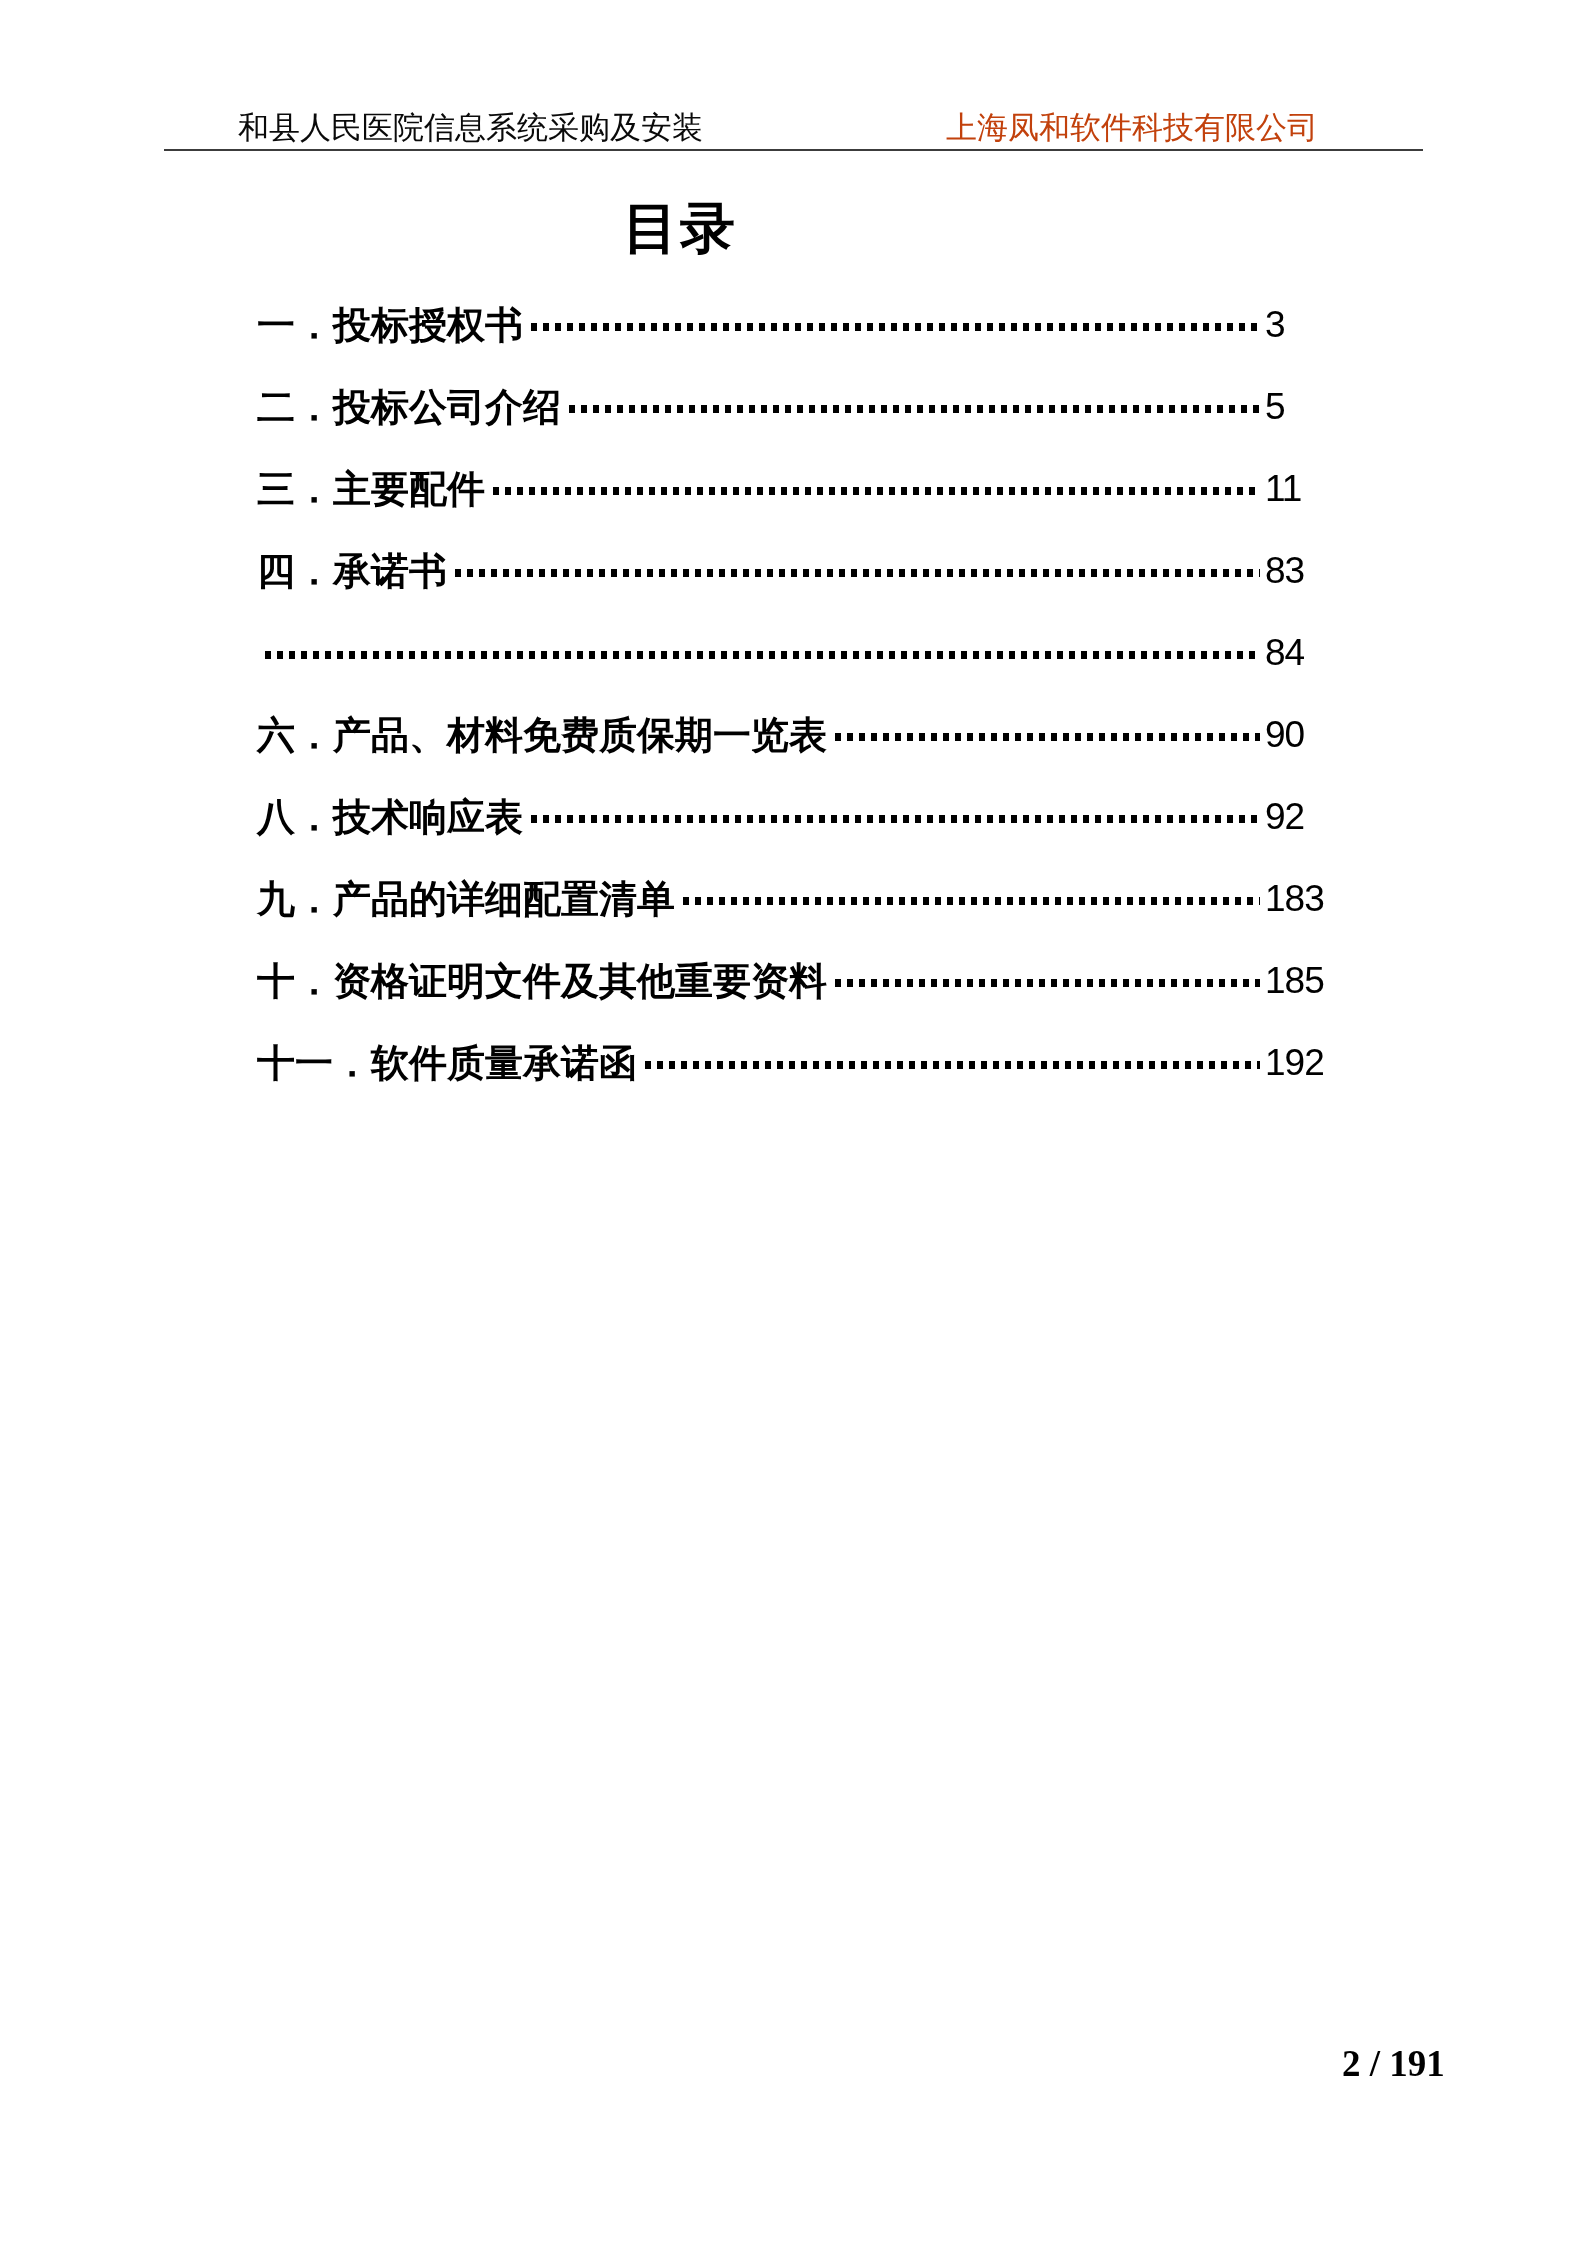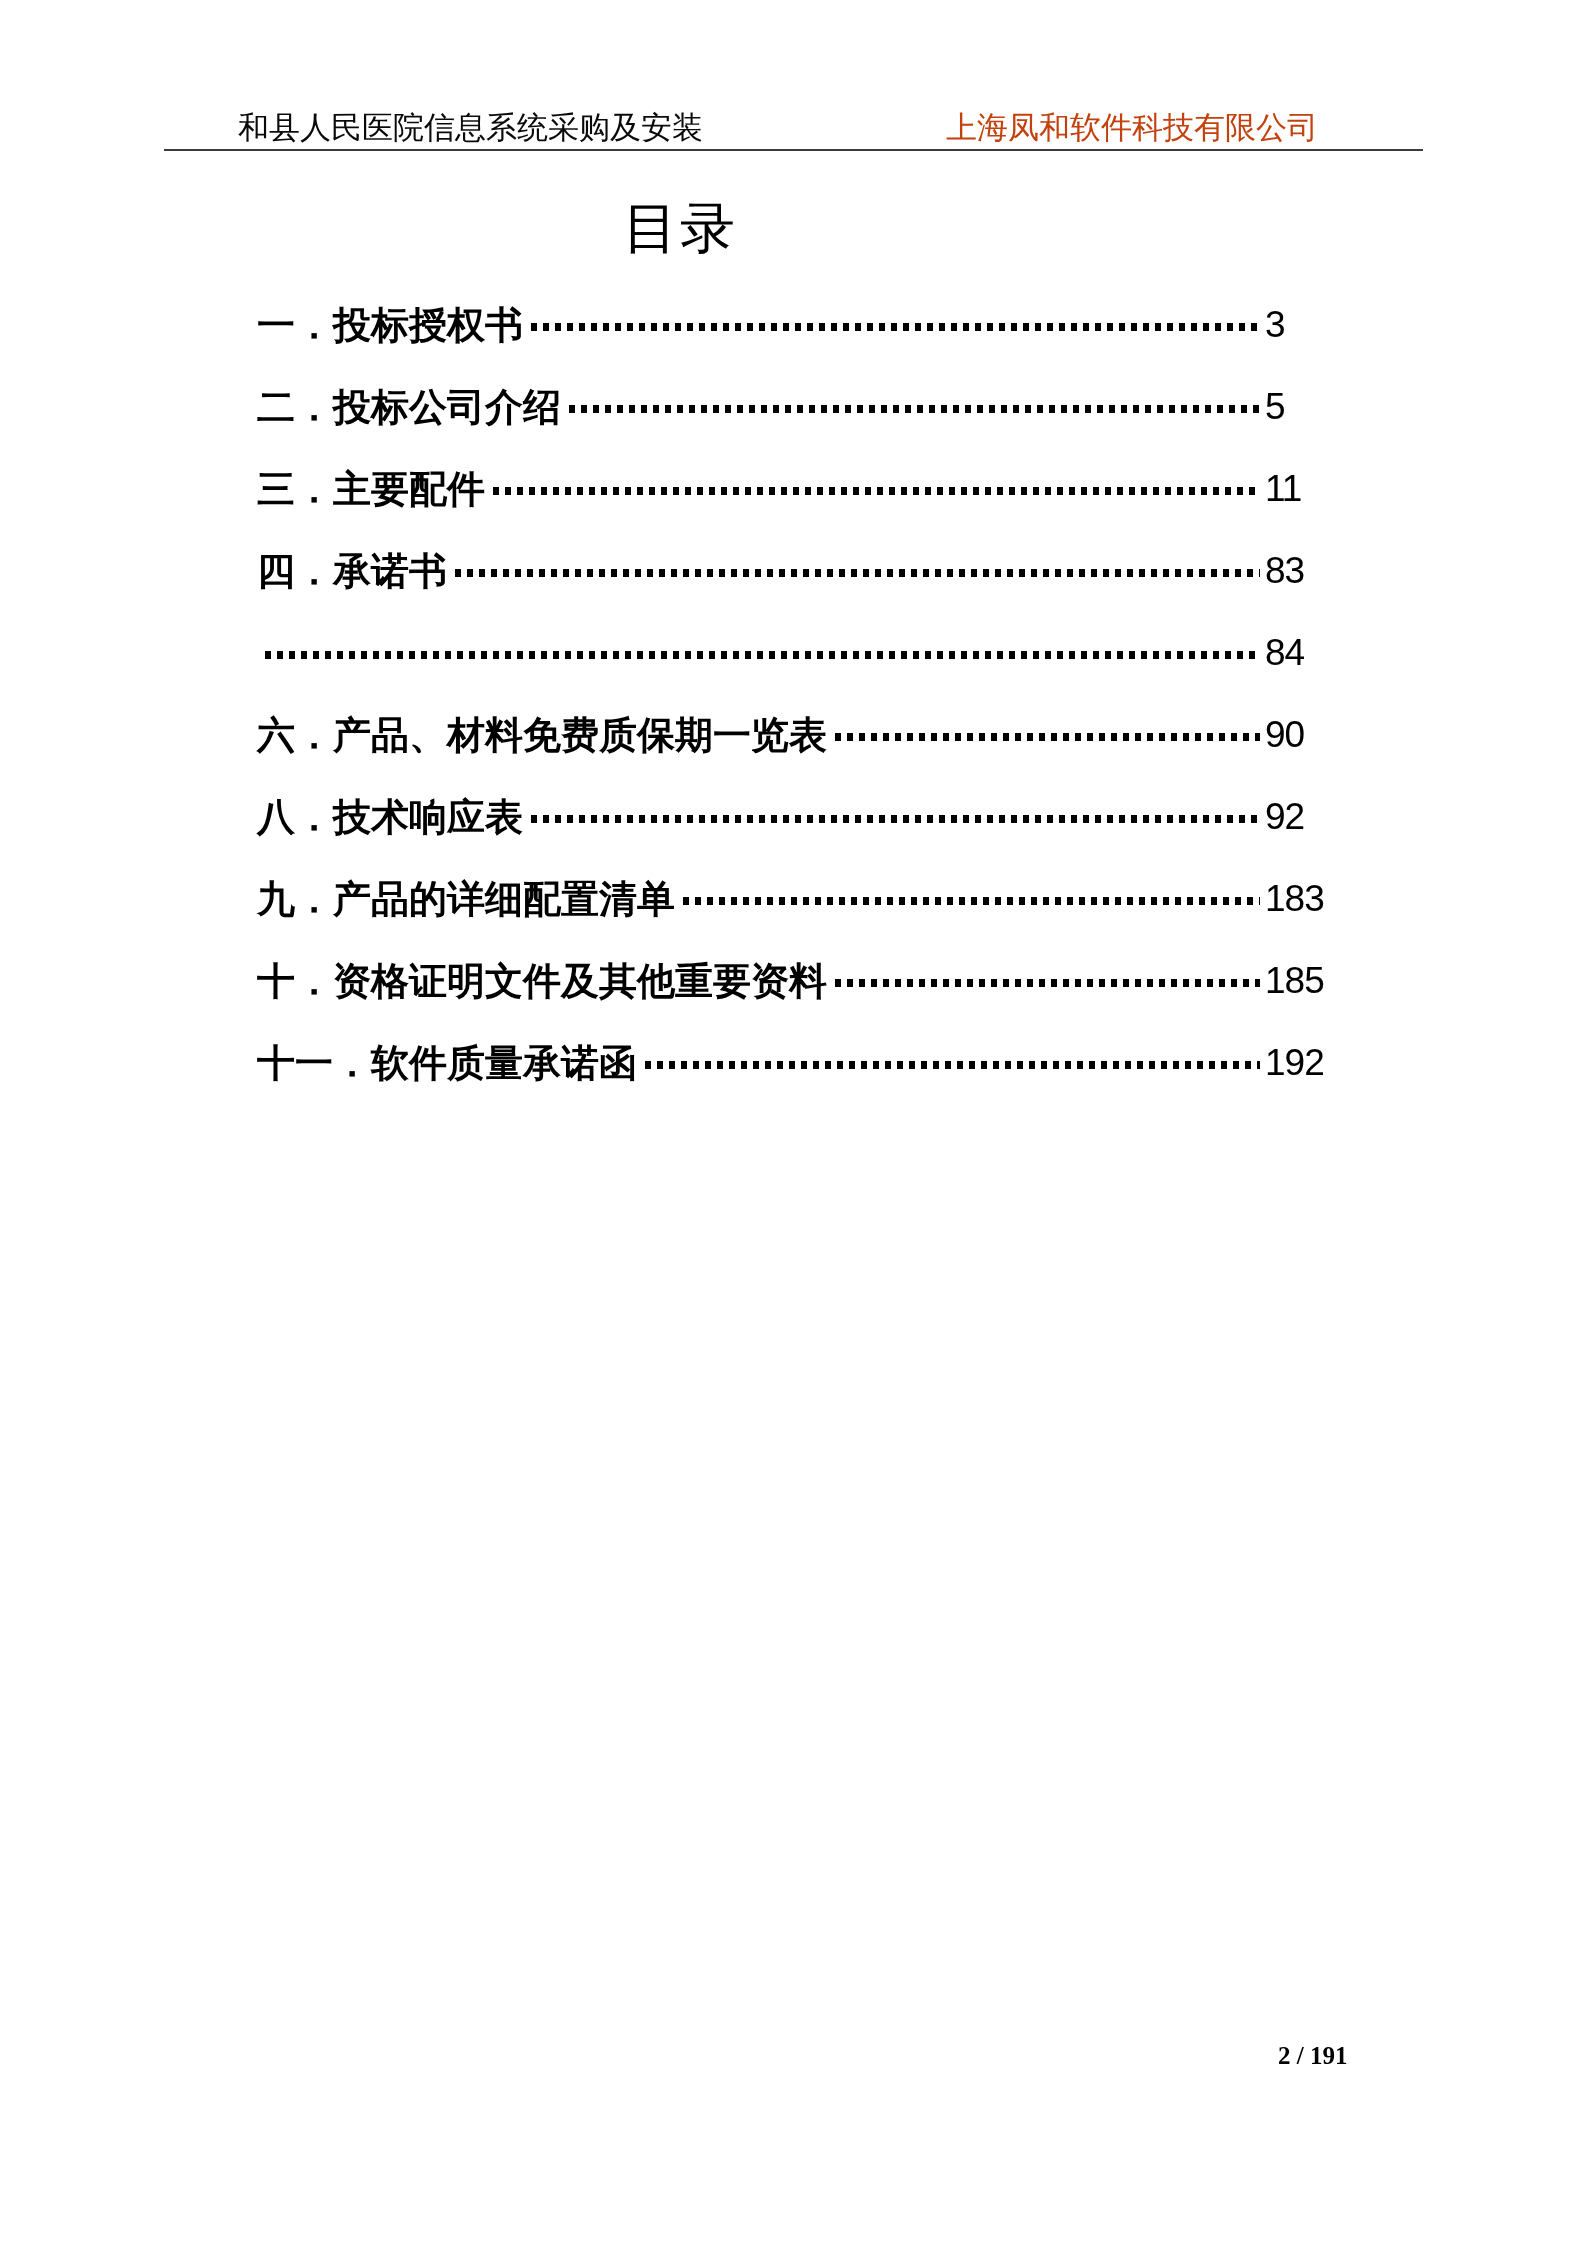--- a/index.html
+++ b/index.html
@@ -49,21 +49,21 @@
 
   
   .doc-title {
     position: absolute;
     left: 0;
     top: 198px;
     width: 1360px;           
     text-align: center;
     font-size: 55px;
     line-height: 60px;
-    font-weight: 400;
+    font-weight: 700;
     letter-spacing: 2px;
     white-space: nowrap;
   }
 
   
   .toc {
     position: absolute;
     left: 243px;
     top: 284px;
     width: 1130px;
@@ -103,24 +103,24 @@
     font-weight: 400;
     letter-spacing: -1px;
     margin-left: 5px;
     white-space: nowrap;
     line-height: 44px;
   }
 
   
   .footer-page {
     position: absolute;
-    left: 1278px;
+    left: 1342px;
     top: 2042px;
     font-family: "Liberation Serif", "DejaVu Serif", serif;
-    font-size: 25px;
+    font-size: 37px;
     font-weight: 700;
     white-space: nowrap;
   }
 </style>
 </head>
 <body>
 
 <div class="page">
 
   <div class="header-left">和县人民医院信息系统采购及安装</div>

